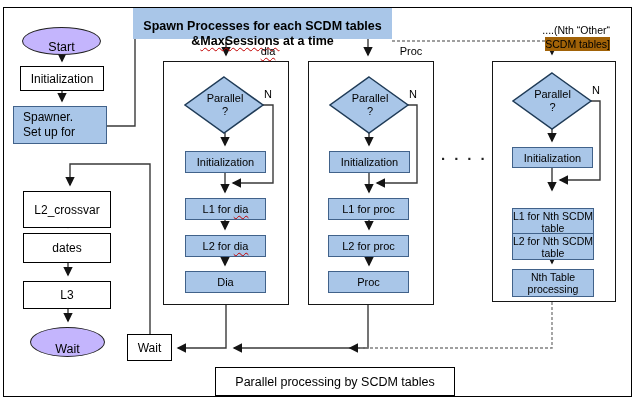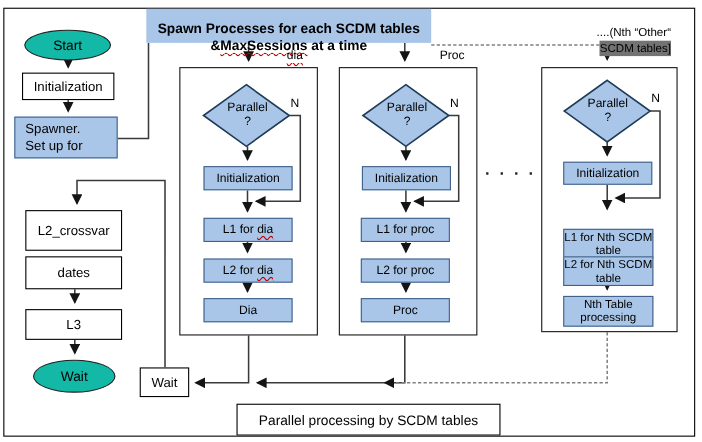--- a/index.html
+++ b/index.html
@@ -7,22 +7,22 @@
        font-family:"Liberation Sans", sans-serif;color:#000;}
   .abs{position:absolute;box-sizing:border-box;}
   .outer{border:1px solid #000;}
   .frame{border:1px solid #161616;background:transparent;}
   .bluebox{background:var(--box_blue);border:1px solid var(--box_border);
            display:flex;align-items:center;justify-content:center;text-align:center;
            font-size:11px;line-height:12px;}
   .whitebox{background:#fff;border:1.5px solid #000;
             display:flex;align-items:center;justify-content:center;text-align:center;
             font-size:12px;}
-  .ellipse{background:#14b8a6;border:1.5px solid #222;border-radius:50%;
-           display:flex;align-items:center;justify-content:center;font-size:12.5px;}
+  .ellipse{background:#c4b5fd;border:1.5px solid #222;border-radius:50%;
+           display:flex;align-items:flex-end;justify-content:center;font-size:12.5px;}
   .titlebox{background:var(--box_blue);text-align:center;font-size:12.5px;font-weight:bold;
             line-height:15px;padding-top:11px;}
   .collabel{font-size:11px;text-align:center;}
   .diamond-text{text-align:center;font-size:11px;line-height:13px;}
   .nlabel{font-size:11px;}
   .wavy{text-decoration:underline;text-decoration-style:wavy;
         text-decoration-color:var(--red);text-decoration-thickness:1px;
         text-underline-offset:2px;text-decoration-skip-ink:none;}
   .small2{font-size:10.5px;line-height:12px;}
   .c3label{font-size:10.5px;line-height:14px;text-align:right;}
@@ -156,21 +156,21 @@
     <span>L2 for proc</span>
   </div>
 <div class="abs bluebox" style="left:328px;top:271px;width:81px;height:22px;">
     <span>Proc</span>
   </div>
 
 <div class="abs dots" style="left:441px;top:150px;width:50px;">· · · ·</div>
 
 <div class="abs c3label" style="left:495px;top:23px;width:115px;">
   <div>....(Nth “Other“</div>
-  <div style="background:#737373;display:inline-block;">SCDM tables]</div>
+  <div style="background:#a16207;display:inline-block;">SCDM tables]</div>
 </div>
 <div class="abs diamond-text" style="left:513px;top:88px;width:79px;">
   <div>Parallel</div>
     <div>?</div>
 </div>
 <div class="abs nlabel" style="left:592px;top:84px;">N</div>
 <div class="abs bluebox" style="left:512px;top:147px;width:81px;height:21px;">
     <span>Initialization</span>
   </div>
 <div class="abs bluebox small2" style="left:512px;top:208px;width:82px;height:27px;">

